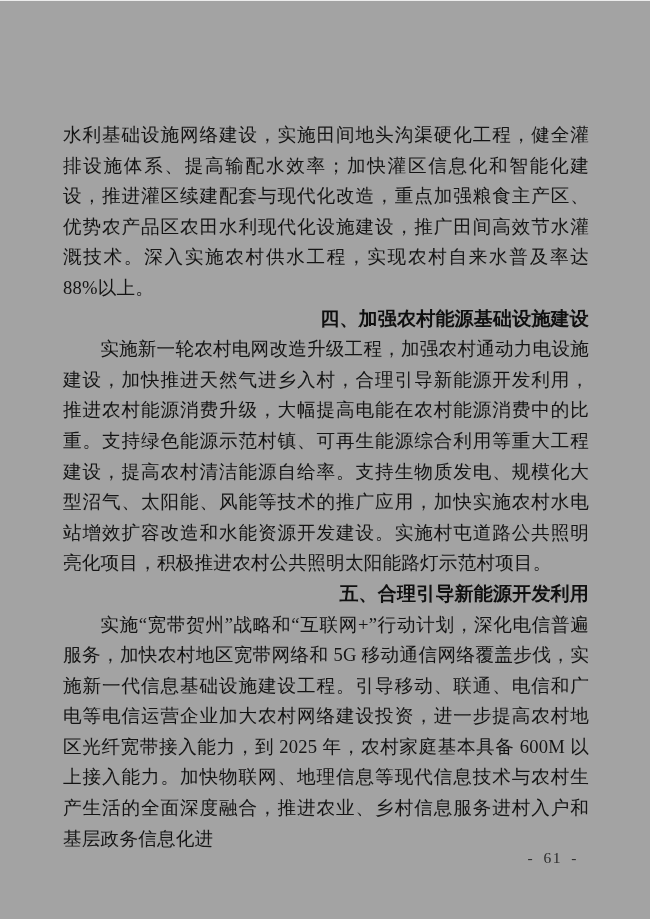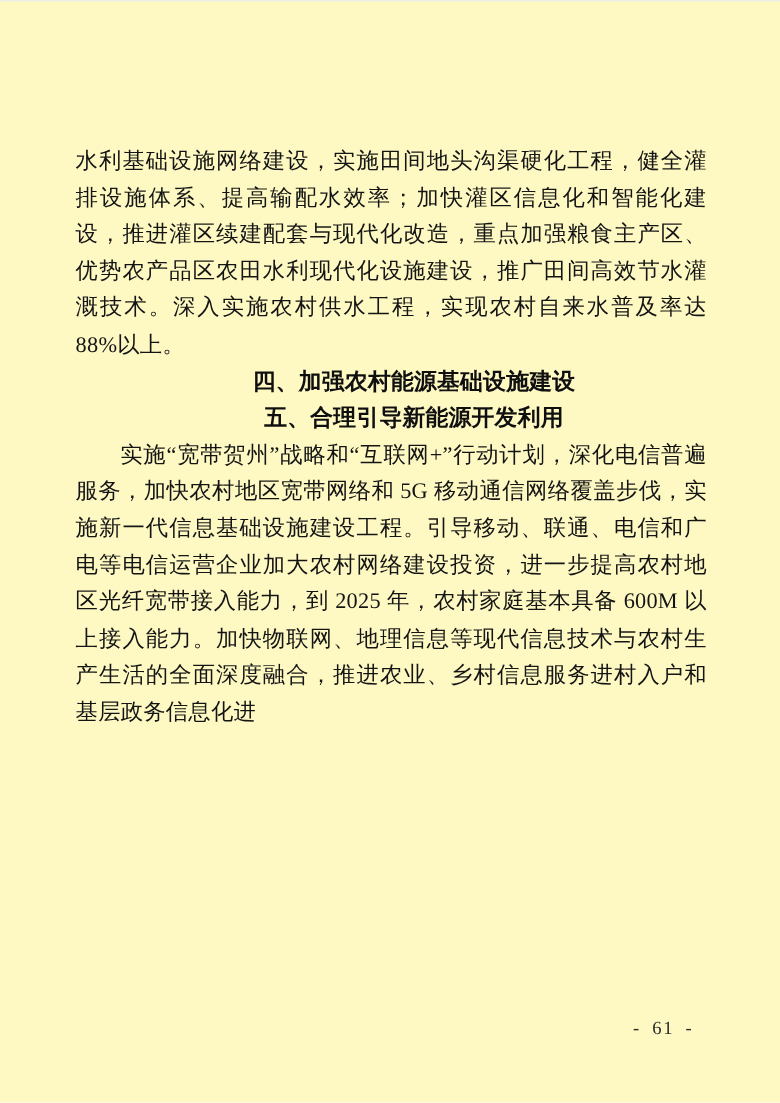--- a/index.html
+++ b/index.html
@@ -8,21 +8,21 @@
     width: 650px;
     height: 919px;
     background: #ffffff;
     overflow: hidden;
   }
 
   .page {
     position: relative;
     width: 650px;
     height: 919px;
-    background: #fef9c3;
+    background: #a3a3a3;
     border-top: 1px solid #ececec;
     font-family: "Liberation Serif", "DejaVu Serif", serif;
     color: #141414;
   }
 
   .content {
     position: absolute;
     top: 119px;
     left: 63px;
     width: 526px;
@@ -47,21 +47,21 @@
   .body-para.no-indent {
     text-indent: 0;
   }
 
   .section-heading {
     font-family: "Liberation Sans", "DejaVu Sans", sans-serif;
     font-weight: bold;
     font-size: 19px;
     line-height: 30.6px;
     text-indent: 2em;
-    text-align: center;
+    text-align: right;
     color: #0f0f0f;
   }
 
   .footer-pagenum {
     position: absolute;
     top: 848px;
     right: 72px;
     font-family: "Liberation Serif", "DejaVu Serif", serif;
     font-size: 15.5px;
     color: #2b2b2b;
@@ -74,20 +74,21 @@
 <body>
 
 <div class="page">
 
   <div class="content">
 
     <p class="body-para no-indent">水利基础设施网络建设，实施田间地头沟渠硬化工程，健全灌排设施体系、提高输配水效率；加快灌区信息化和智能化建设，推进灌区续建配套与现代化改造，重点加强粮食主产区、优势农产品区农田水利现代化设施建设，推广田间高效节水灌溉技术。深入实施农村供水工程，实现农村自来水普及率达 88%以上。</p>
 
     <h2 class="section-heading">四、加强农村能源基础设施建设</h2>
 
+    <p class="body-para">实施新一轮农村电网改造升级工程，加强农村通动力电设施建设，加快推进天然气进乡入村，合理引导新能源开发利用，推进农村能源消费升级，大幅提高电能在农村能源消费中的比重。支持绿色能源示范村镇、可再生能源综合利用等重大工程建设，提高农村清洁能源自给率。支持生物质发电、规模化大型沼气、太阳能、风能等技术的推广应用，加快实施农村水电站增效扩容改造和水能资源开发建设。实施村屯道路公共照明亮化项目，积极推进农村公共照明太阳能路灯示范村项目。</p>
 
     <h2 class="section-heading">五、合理引导新能源开发利用</h2>
 
     <p class="body-para">实施“宽带贺州”战略和“互联网+”行动计划，深化电信普遍服务，加快农村地区宽带网络和 5G 移动通信网络覆盖步伐，实施新一代信息基础设施建设工程。引导移动、联通、电信和广电等电信运营企业加大农村网络建设投资，进一步提高农村地区光纤宽带接入能力，到 2025 年，农村家庭基本具备 600M 以上接入能力。加快物联网、地理信息等现代信息技术与农村生产生活的全面深度融合，推进农业、乡村信息服务进村入户和基层政务信息化进</p>
 
   </div>
 
   <div class="footer-pagenum">- 61 -</div>
 
 </div>

